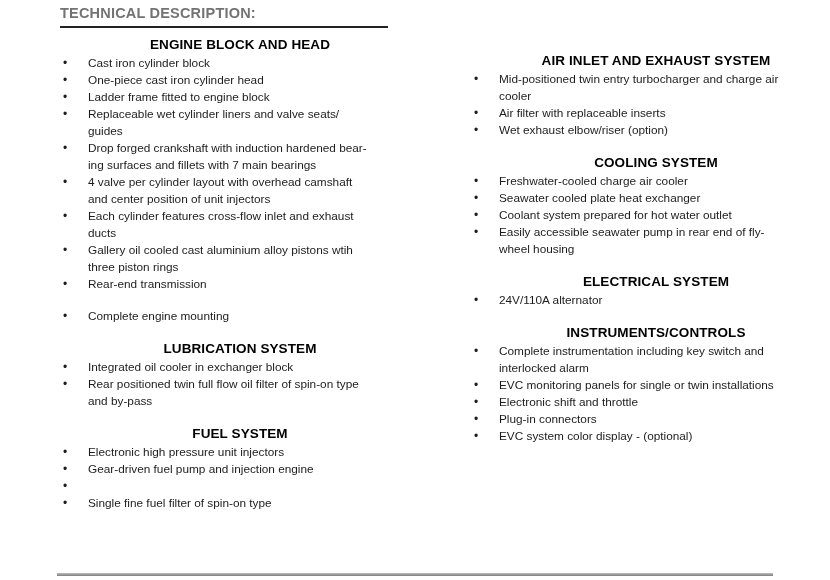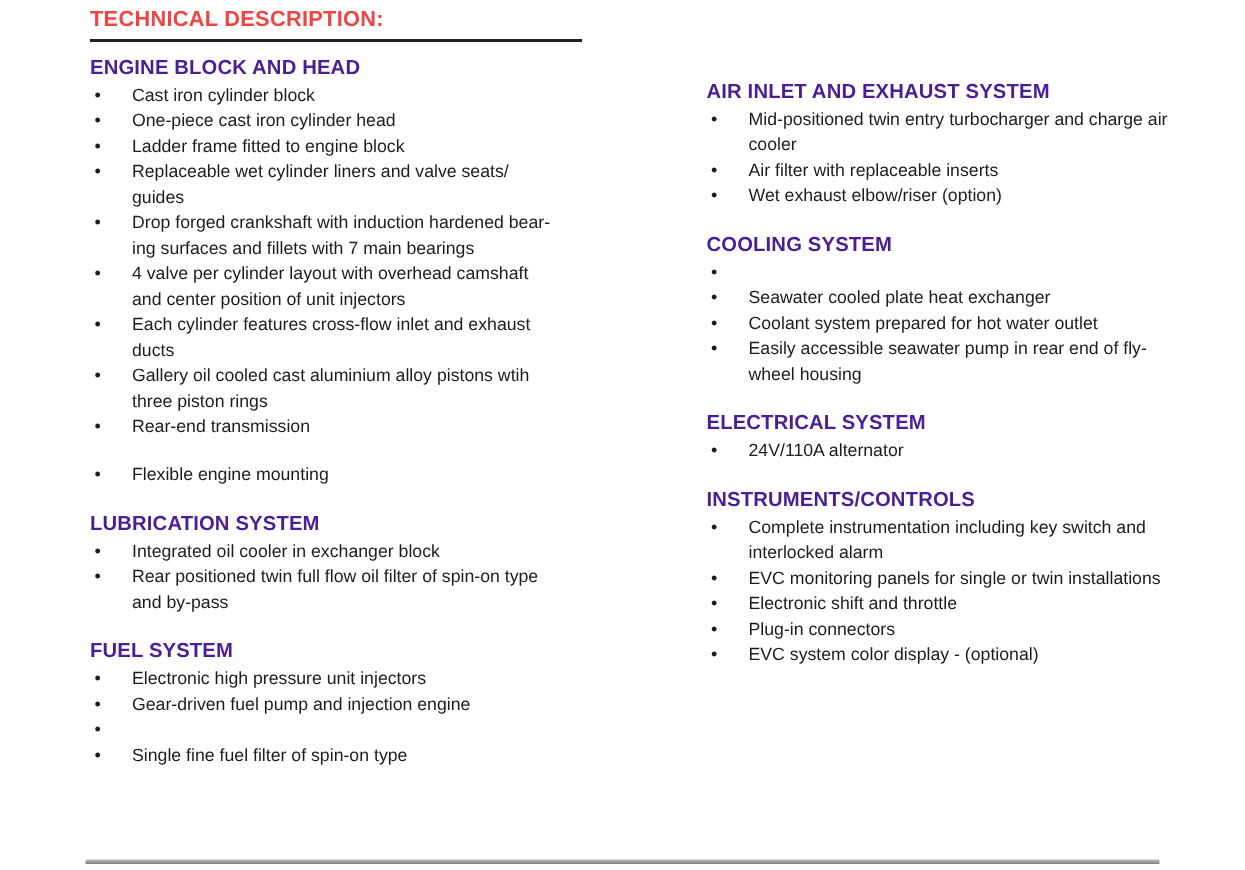--- a/index.html
+++ b/index.html
@@ -17,37 +17,38 @@
     overflow: hidden;
   }
   .title {
     position: absolute;
     left: 60px;
     top: 5px;
     width: 328px;
     font-size: 14.5px;
     font-weight: bold;
     letter-spacing: 0.2px;
-    color: #ef4444;
+    color: #737373;
     padding-bottom: 5px;
     border-bottom: 2px solid #222222;
   }
   .col {
     position: absolute;
   }
   .col-left  { left: 60px;  top: 36px; width: 360px; }
   .col-right { left: 471px; top: 52px; width: 370px; }
   .sec + .sec { margin-top: 15px; }
   .sec h2 {
     margin: 0 0 2px 0;
     font-size: 13.5px;
     font-weight: bold;
     line-height: 17px;
     letter-spacing: 0.1px;
-    color: #4c1d95;
+    color: #000000;
+    text-align: center;
   }
   ul.list {
     list-style: none;
     margin: 0;
     padding: 0;
   }
   .li {
     display: flex;
     align-items: flex-start;
     font-size: 11.8px;
@@ -124,21 +125,21 @@
             <span class="blt">•</span>
             <span class="txt">Rear-end transmission</span>
           </li>
       </ul>
     </section>
 
     <section class="sec">
       <ul class="list">
         <li class="li">
             <span class="blt">•</span>
-            <span class="txt">Flexible engine mounting</span>
+            <span class="txt">Complete engine mounting</span>
           </li>
       </ul>
     </section>
 
     <section class="sec">
       <h2>LUBRICATION SYSTEM</h2>
       <ul class="list">
         <li class="li">
             <span class="blt">•</span>
             <span class="txt">Integrated oil cooler in exchanger block</span>
@@ -193,20 +194,21 @@
             <span class="txt">Wet exhaust elbow/riser (option)</span>
           </li>
       </ul>
     </section>
 
     <section class="sec">
       <h2>COOLING SYSTEM</h2>
       <ul class="list">
         <li class="li">
             <span class="blt">•</span>
+            <span class="txt">Freshwater-cooled charge air cooler</span>
           </li>
         <li class="li">
             <span class="blt">•</span>
             <span class="txt">Seawater cooled plate heat exchanger</span>
           </li>
         <li class="li">
             <span class="blt">•</span>
             <span class="txt">Coolant system prepared for hot water outlet</span>
           </li>
         <li class="li">

